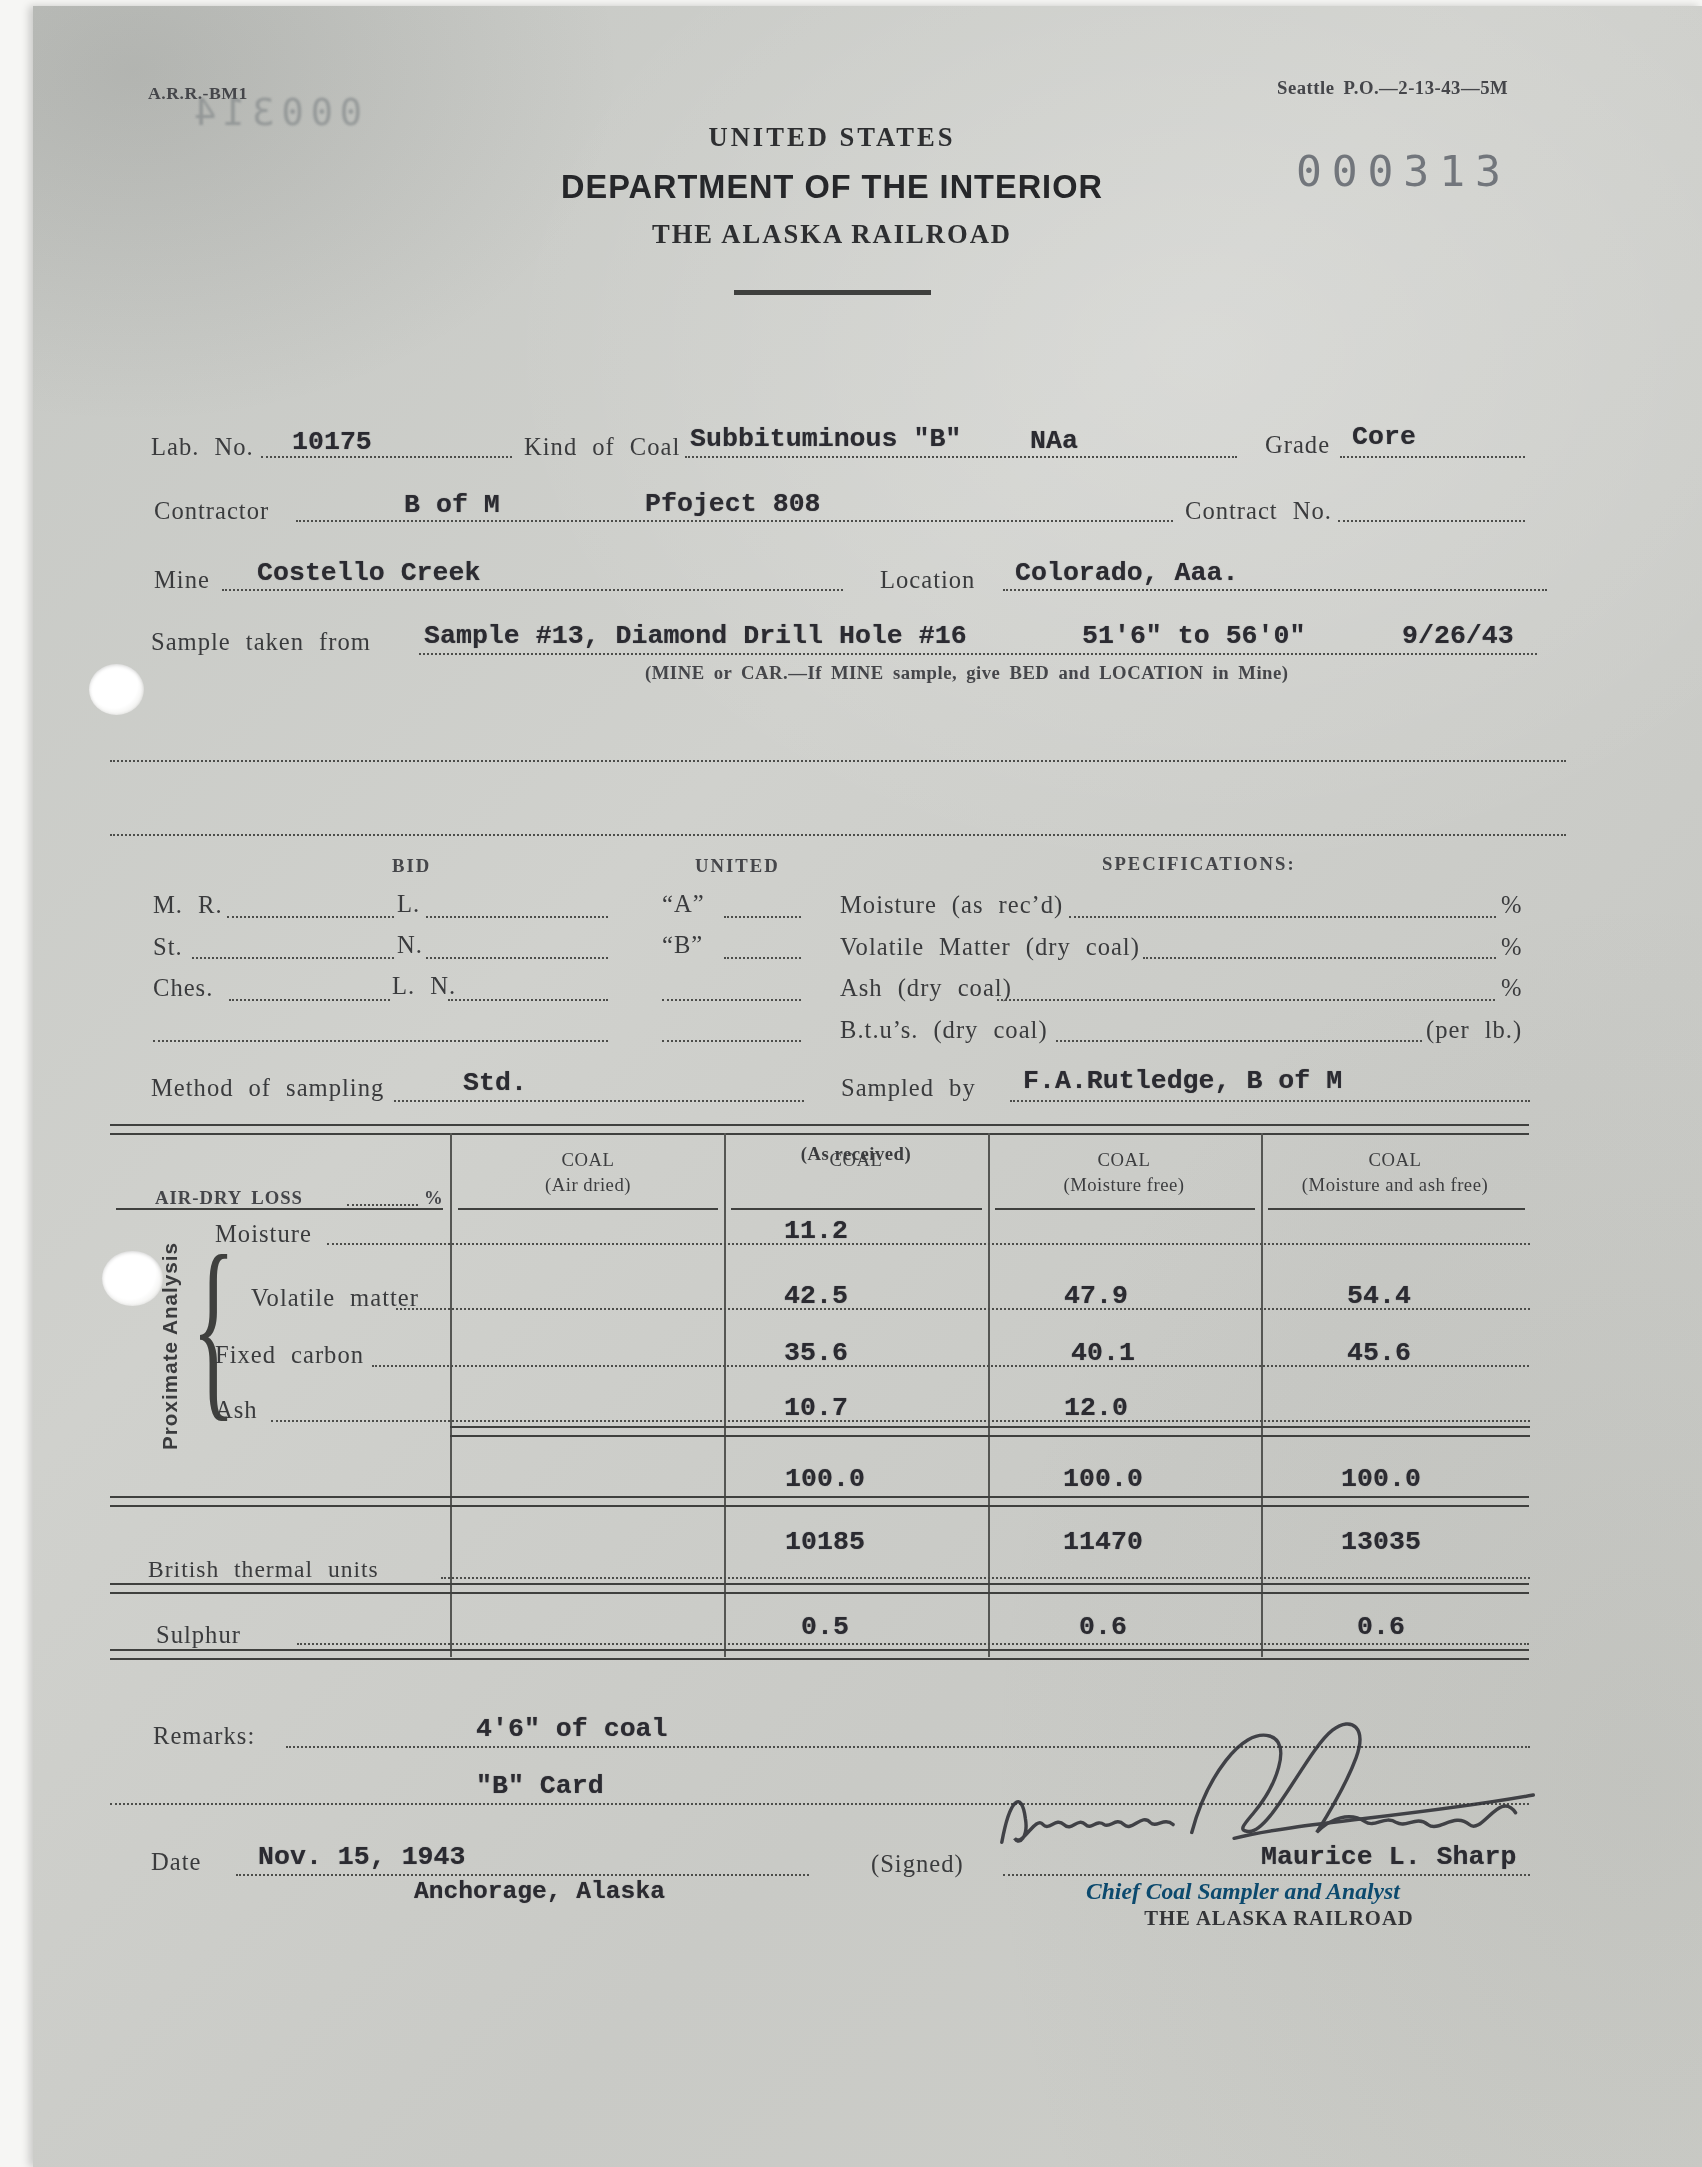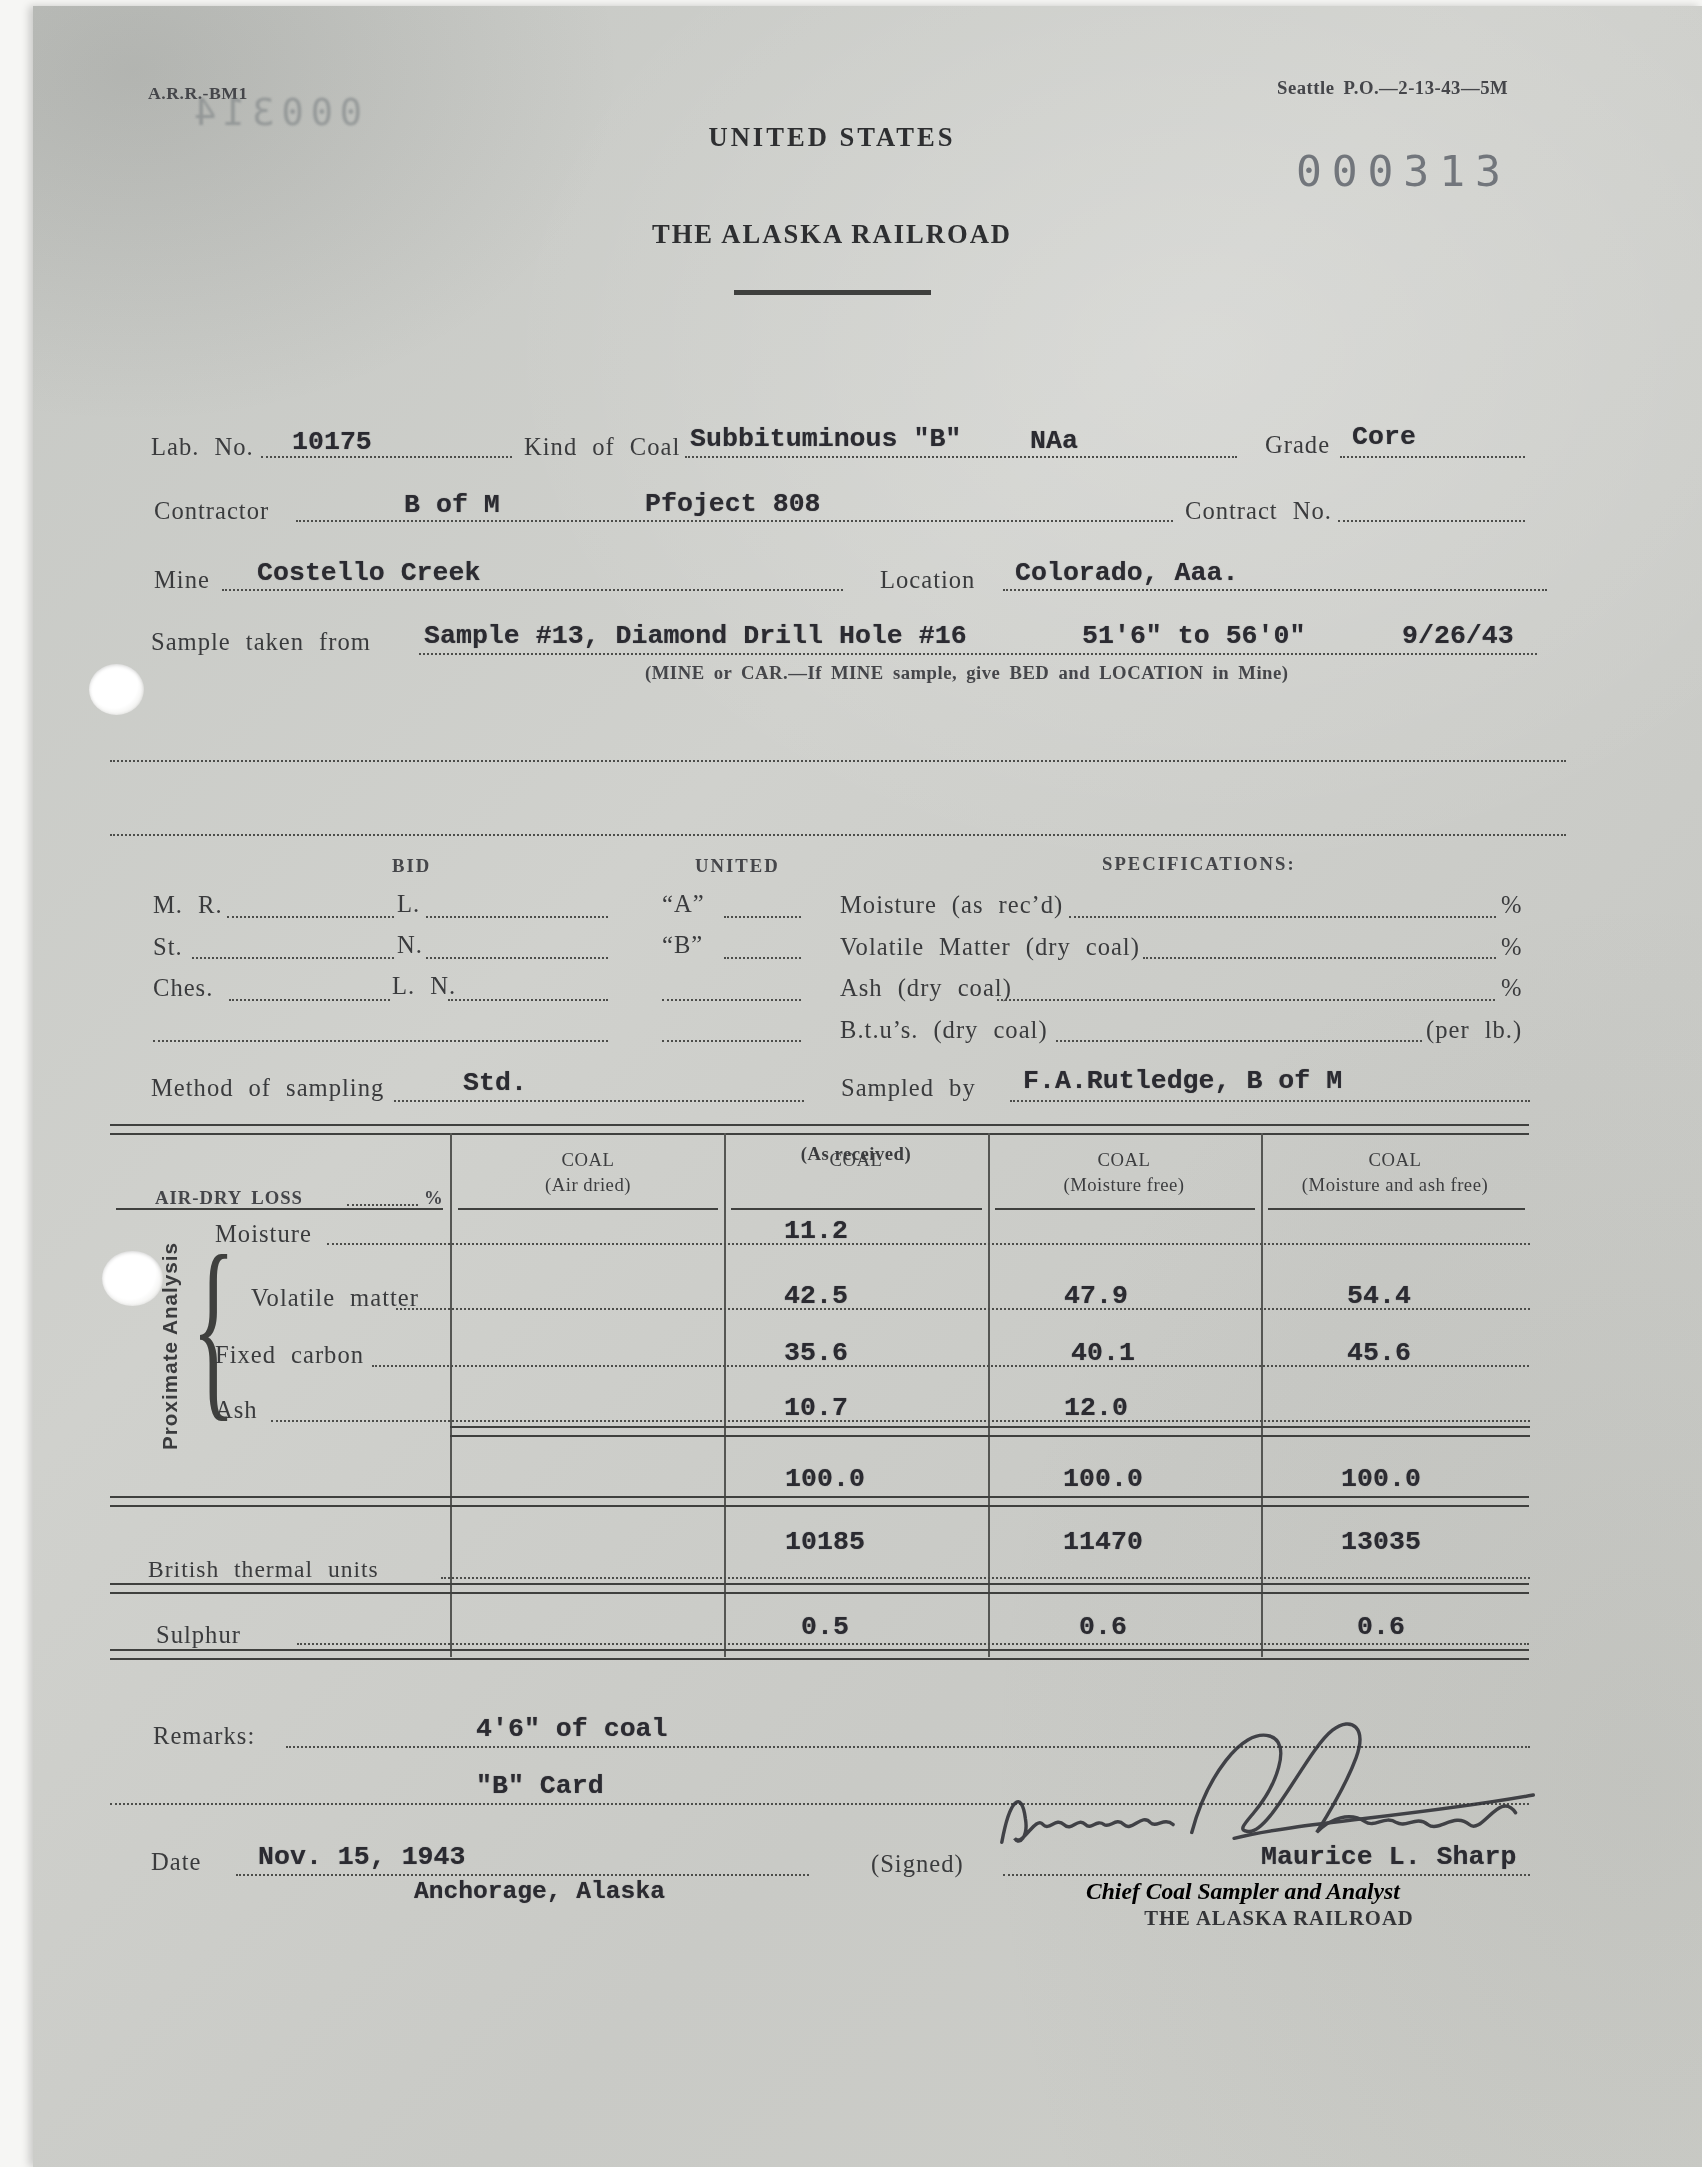--- a/index.html
+++ b/index.html
@@ -54,36 +54,37 @@
   .vtext{
     position:absolute;font-family:"Liberation Sans",sans-serif;font-weight:bold;
     font-size:20.7px;color:#3a3b3d;letter-spacing:1px;white-space:nowrap;
     transform:rotate(-90deg);transform-origin:left top;
   }
   .brace{
     position:absolute;font-family:"Liberation Serif",serif;color:#3f403e;
     font-size:202px;line-height:212px;transform:scaleX(0.45);font-weight:normal;
   }
   .colhead{position:absolute;font-family:"Liberation Serif",serif;color:#3c3d3f;font-size:18.7px;letter-spacing:0.5px;white-space:nowrap;transform:translateX(-50%);}
-  .sig-title{position:absolute;font-family:"Liberation Serif",serif;font-style:italic;font-weight:bold;font-size:23.6px;color:#000000;white-space:nowrap;}
+  .sig-title{position:absolute;font-family:"Liberation Serif",serif;font-style:italic;font-weight:bold;font-size:23.6px;color:#0c4a6e;white-space:nowrap;}
 </style>
 </head>
 <body>
 
 <div class="page">
   <div class="paper"></div>
   <div class="hole" style="left:89px;top:664px;width:55px;height:51px;"></div>
   <div class="hole" style="left:102px;top:1251px;width:61px;height:55px;"></div>
 
   <div class="lbl fine" style="left:148px;top:83px;font-size:17.7px;">A.R.R.-BM1</div>
   <div class="stamp-mirror" style="left:187px;top:91px;">000314</div>
   <div class="lbl fine" style="left:1277px;top:77px;">Seattle P.O.—2-13-43—5M</div>
   <div class="stamp" style="left:1296px;top:146px;">000313</div>
 
   <div class="h-serif" style="left:832px;top:122px;font-size:26.6px;letter-spacing:3px;">UNITED STATES</div>
+  <div class="h-sans" style="left:832px;top:169px;font-size:32.5px;letter-spacing:1px;">DEPARTMENT OF THE INTERIOR</div>
   <div class="h-serif" style="left:832px;top:219px;font-size:26.6px;letter-spacing:2px;">THE ALASKA RAILROAD</div>
   <div class="rule" style="left:734px;top:290px;width:197px;height:4.9px;"></div>
 
   <div class="lbl" style="left:151px;top:433px;">Lab. No.</div>
   <div class="dots" style="left:261px;top:456px;width:251px;"></div>
   <div class="typed" style="left:292px;top:427px;">10175</div>
   <div class="lbl" style="left:524px;top:433px;">Kind of Coal</div>
   <div class="dots" style="left:685px;top:456px;width:552px;"></div>
   <div class="typed" style="left:690px;top:424px;">Subbituminous "B"</div>
   <div class="typed" style="left:1030px;top:426px;">NAa</div>

